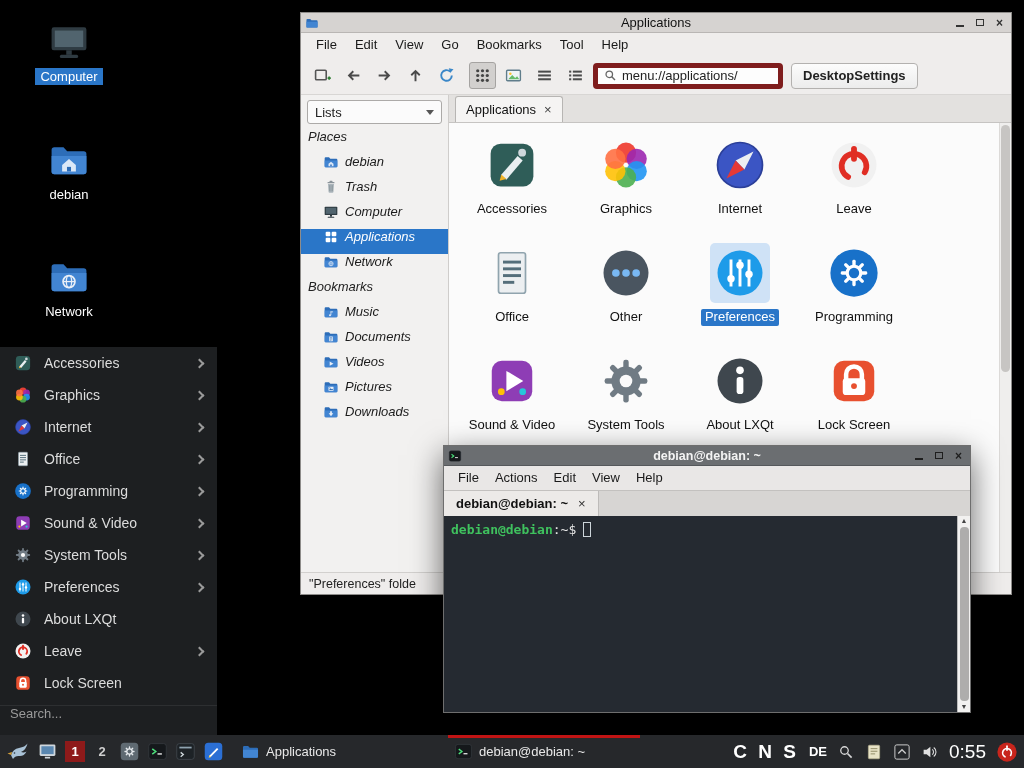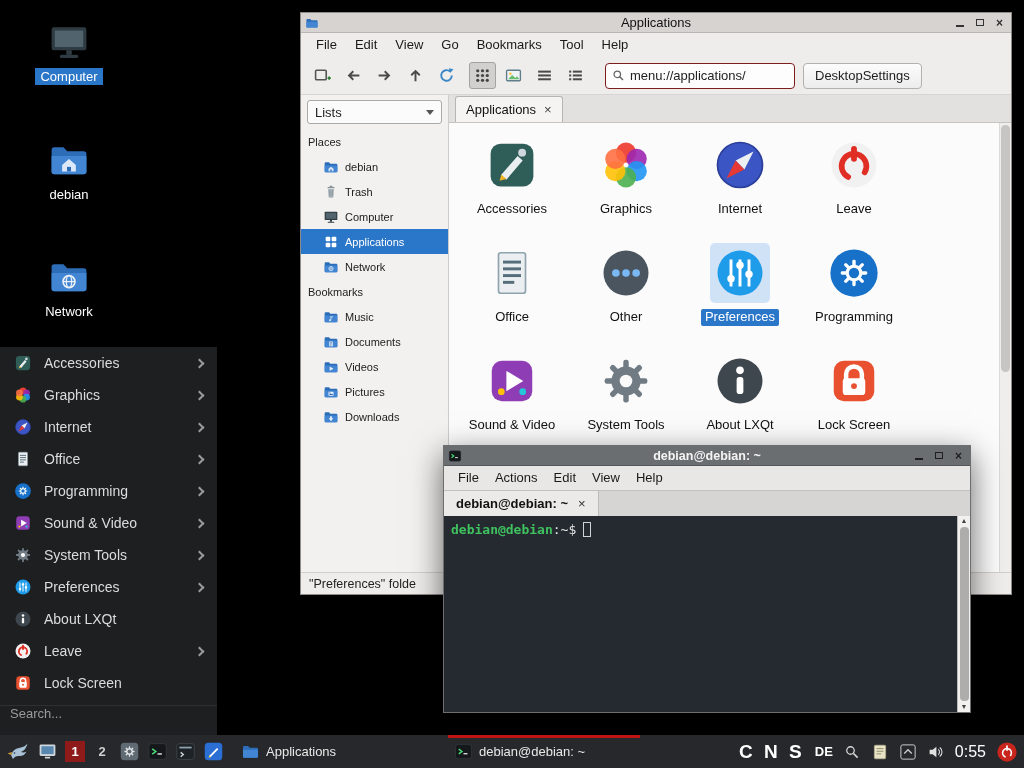--- a/index.html
+++ b/index.html
@@ -35,29 +35,29 @@
   .wbtn.close { font-weight:bold; }
 
   
   #fm { left:300px; top:12px; width:712px; height:583px; }
   .fm-menubar { height:24px; background:#efedec; display:flex; align-items:center; padding-left:6px; }
   .fm-menubar span { font-size:13px; color:#1a1a1a; padding:0 9px; line-height:24px; }
   .fm-toolbar { height:38px; background:#efedec; border-bottom:1px solid #d8d6d4; display:flex; align-items:center; padding:0 8px; gap:4px; }
   .tbtn { width:27px; height:27px; display:flex; align-items:center; justify-content:center; border:1px solid transparent; border-radius:3px; background:transparent; }
   .tbtn svg { width:17px; height:17px; }
   .tbtn.pressed { background:#d2d0ce; border-color:#a5a3a1; }
-  .pathbar { width:190px; height:26px; background:#fdfdfd; border:1px solid #7f1d1d; border-radius:4px; display:flex; align-items:center; padding:0 6px; gap:5px; margin-left:12px; }
+  .pathbar { width:190px; height:26px; background:#fdfdfd; border:5px solid #7f1d1d; border-radius:4px; display:flex; align-items:center; padding:0 6px; gap:5px; margin-left:0; }
   .pathbar svg { width:13px; height:13px; flex:0 0 auto; }
   .pathbar span { font-size:13px; color:#222; white-space:nowrap; overflow:hidden; }
-  .ds-btn { height:26px; border:1px solid #b3b1af; border-radius:4px; background:linear-gradient(#fcfcfc,#ececec); font-size:13px; color:#222; padding:0 11px; margin-left:4px; font-family:inherit; }
+  .ds-btn { height:26px; border:1px solid #b3b1af; border-radius:4px; background:linear-gradient(#fcfcfc,#ececec); font-size:13px; color:#222; padding:0 11px; margin-left:4px; font-family:inherit;font-weight:bold; }
   .fm-body { position:absolute; top:82px; left:0; right:0; bottom:22px; display:flex; }
   .fm-side { width:148px; background:#f2f1f0; border-right:1px solid #cfcdcb; position:relative; }
   .combo { margin:5px 6px; height:24px; border:1px solid #acaaa8; border-radius:3px; background:#fbfbfb; display:flex; align-items:center; padding:0 7px; font-size:13px; color:#222; }
   .combo .caret { margin-left:auto; width:0; height:0; border-left:4px solid transparent; border-right:4px solid transparent; border-top:5px solid #555; }
-  .side-row { height:25px; display:flex; align-items:center; font-size:11px; color:#1c1c1c; padding-left:22px; gap:6px; }
+  .side-row { height:25px; display:flex; align-items:flex-start; font-size:13px; color:#1c1c1c; padding-left:22px; gap:6px;font-style:italic; }
   .side-row svg { width:16px; height:16px; flex:0 0 auto; }
   .side-row.header { padding-left:7px; color:#222; }
   .side-row.selected { background:#2a76c8; color:#fff; }
   .fm-main { flex:1; position:relative; background:#fbfbfb; }
   .fm-tabbar { height:28px; background:#e3e1df; border-bottom:1px solid #c6c4c2; display:flex; align-items:flex-end; padding-left:6px; }
   .fm-tab { height:26px; background:#f5f4f3; border:1px solid #b7b5b3; border-bottom:none; border-radius:3px 3px 0 0; display:flex; align-items:center; gap:8px; padding:0 10px; font-size:13px; color:#111; }
   .fm-tab .x { color:#444; font-size:13px; }
   .icons-area { position:absolute; top:28px; left:0; right:12px; bottom:0; overflow:hidden; }
   .vscroll { position:absolute; top:28px; right:0; bottom:0; width:12px; background:#efeeed; border-left:1px solid #dcdad8; }
   .vscroll .thumb { position:absolute; left:1px; right:1px; top:2px; height:55%; background:#c7c5c3; border-radius:5px; }
@@ -98,21 +98,21 @@
   .ws { min-width:20px; height:21px; display:flex; align-items:center; justify-content:center; font-size:13px; font-weight:bold; color:#cfcfcf; padding:0 4px; }
   .ws.active { background:#8e1a1a; color:#fff; }
   .task { width:192px; height:33px; display:flex; align-items:center; gap:6px; padding:0 6px; position:relative; color:#e8e8e8; font-size:13px; }
   .task svg { width:19px; height:19px; flex:0 0 auto; }
   .task span { white-space:nowrap; overflow:hidden; }
   .task.active::before { content:""; position:absolute; left:0; right:0; top:0; height:3px; background:#c01414; }
   .tray { margin-left:auto; display:flex; align-items:center; gap:10px; }
   .kbd { color:#fff; font-size:19px; font-weight:bold; letter-spacing:3px; }
   .layout { color:#fff; font-size:13px; font-weight:bold; }
   .tray .tico { width:18px; height:18px; }
-  .clock { color:#fff; font-size:16px; }
+  .clock { color:#fff; font-size:19px; }
   .pwr { width:22px; height:22px; }
 </style>
 </head>
 <body>
 
 <div id="screen">
 
 <svg class="defsvg" aria-hidden="true">
   <defs>
     <g id="teeth8">

